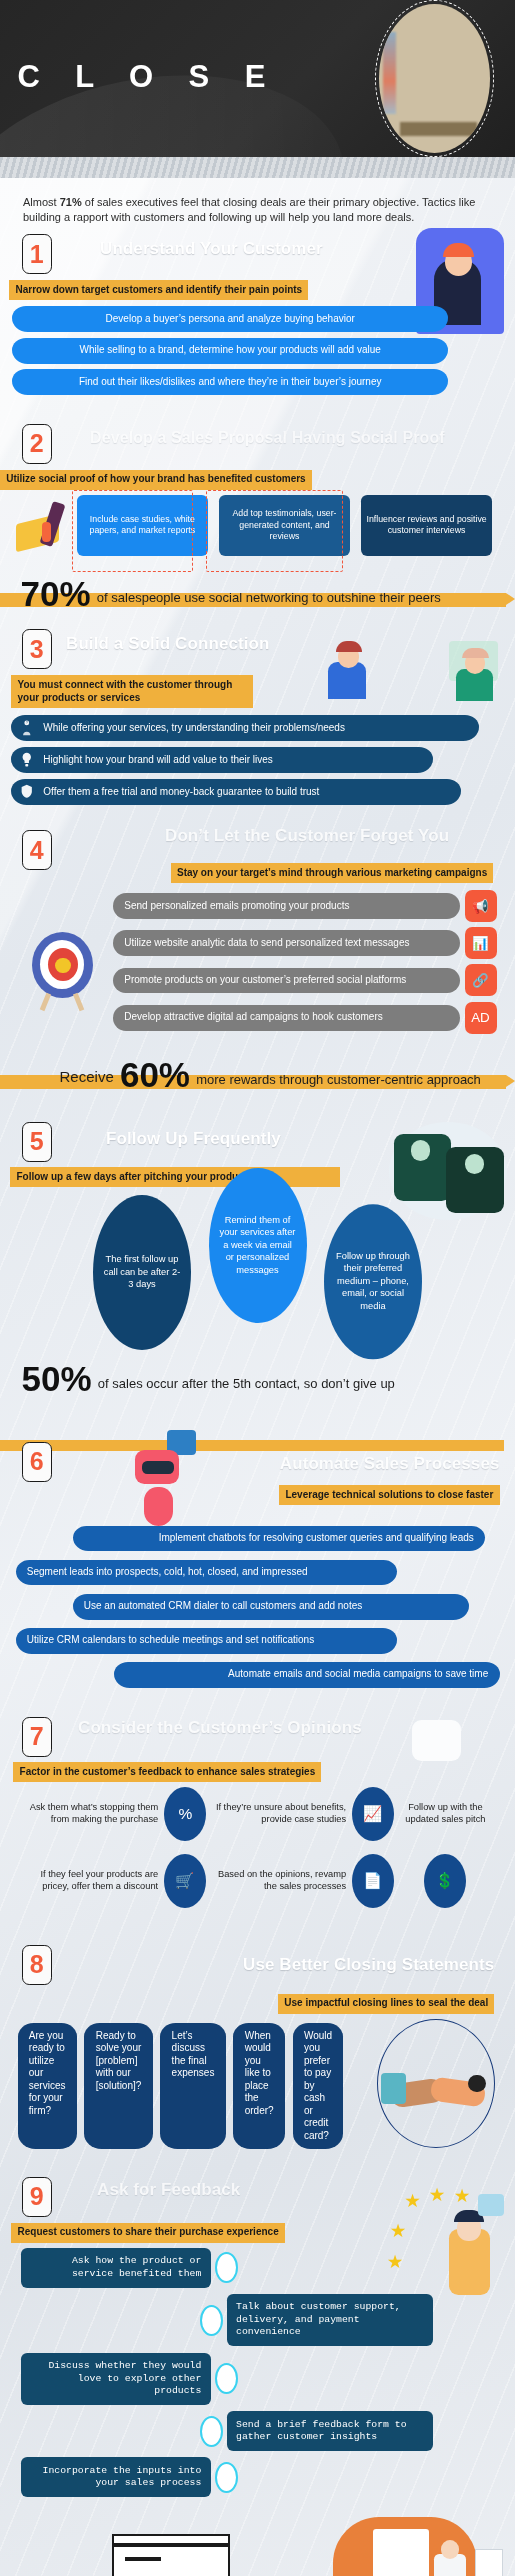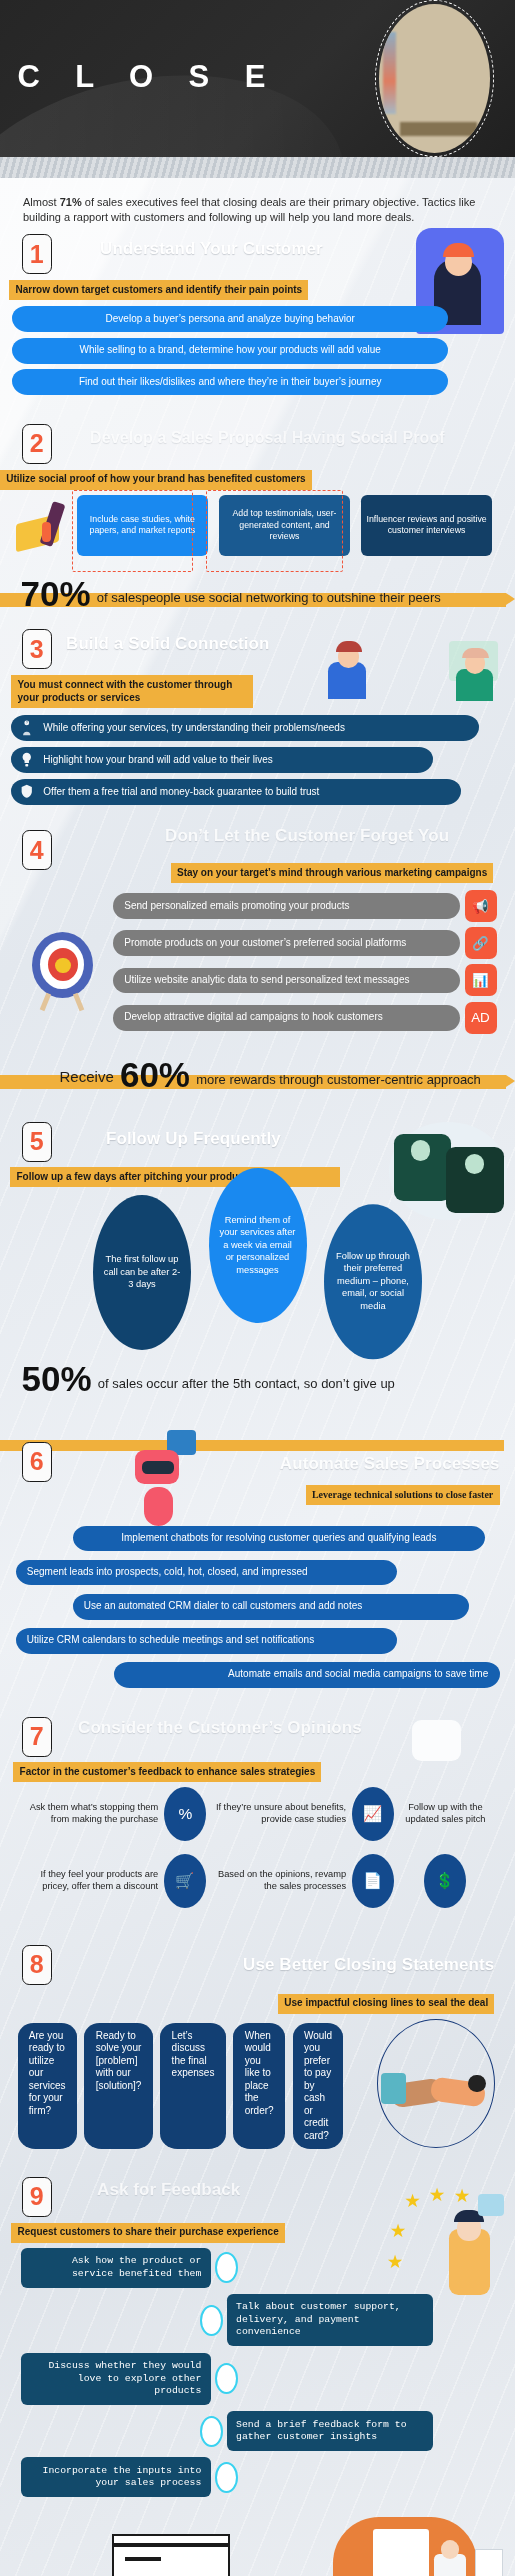--- a/index.html
+++ b/index.html
@@ -336,26 +336,26 @@
           <div style="position:absolute;left:28px;top:26px;width:15.5px;height:15.5px;border-radius:50%;background:#f2c528"></div>
           <div style="position:absolute;left:15.5px;top:61px;width:5.2px;height:17.5px;background:#e2c49a;transform:rotate(22deg)"></div>
           <div style="position:absolute;left:49px;top:61px;width:5.2px;height:17.5px;background:#e2c49a;transform:rotate(-22deg)"></div>
         </div>
         <div style="display:flex; flex-direction:column; gap:5.2px;">
           <div style="display:flex; align-items:center; gap:4.1px;">
             <div class="pill gray" style="flex:1">Send personalized emails promoting your products</div>
             <div class="icon-sq">📢</div>
           </div>
           <div style="display:flex; align-items:center; gap:4.1px;">
+            <div class="pill gray" style="flex:1">Utilize website analytic data to send personalized text messages</div>
+            <div class="icon-sq">📊</div>
+          </div>
+          <div style="display:flex; align-items:center; gap:4.1px;">
             <div class="pill gray" style="flex:1">Promote products on your customer’s preferred social platforms</div>
             <div class="icon-sq">🔗</div>
-          </div>
-          <div style="display:flex; align-items:center; gap:4.1px;">
-            <div class="pill gray" style="flex:1">Utilize website analytic data to send personalized text messages</div>
-            <div class="icon-sq">📊</div>
           </div>
           <div style="display:flex; align-items:center; gap:4.1px;">
             <div class="pill gray" style="flex:1">Develop attractive digital ad campaigns to hook customers</div>
             <div class="icon-sq">AD</div>
           </div>
         </div>
       </div>
     </div>
 
     <div class="stat-band" style="margin-top:15.5px">
@@ -400,26 +400,26 @@
       <div style="position:relative; height:98px;">
         <div style="position:absolute;left:0;right:11.3px;top:15.5px;height:11.3px;background:#f0b03c"></div>
         <div class="step-num" style="left:21.6px; top:17.5px;">6</div>
         <div class="img-blob" style="left:124px; top:5.2px; width:67px; height:93px;">
           <div style="position:absolute;left:43px;top:0;width:29px;height:25px;background:#2d7fc4;border-radius:4.1px"></div>
           <div style="position:absolute;left:11.3px;top:20.6px;width:44px;height:34px;background:#f4576a;border-radius:9.3px"></div>
           <div style="position:absolute;left:17.5px;top:31px;width:32px;height:13.4px;background:#203040;border-radius:5.2px"></div>
           <div style="position:absolute;left:19.6px;top:57px;width:29px;height:39px;background:#f4576a;border-radius:14.4px 14.4px 15.5px 15.5px"></div>
         </div>
         <div class="step-title" style="right:15.5px; top:30px; opacity:.88">Automate Sales Processes</div>
-        <div style="position:absolute; right:15.5px; top:61px;font-family:Liberation Serif, serif;">
+        <div style="position:absolute; right:15.5px; top:61px;">
           <div class="sub-banner">Leverage technical solutions to close faster</div>
         </div>
       </div>
       <div style="padding:3.1px 15.5px 5.2px 15.5px; display:flex; flex-direction:column; gap:8.2px;">
-        <div class="pill navy wave" style="background:#1560b0; text-align:center; margin:0 14.4px 0 57px;">Implement chatbots for resolving customer queries and qualifying leads</div>
+        <div class="pill navy wave" style="background:#1560b0; text-align:right; margin:0 14.4px 0 57px;">Implement chatbots for resolving customer queries and qualifying leads</div>
         <div class="pill navy wave" style="background:#1560b0; margin-right:103px;">Segment leads into prospects, cold, hot, closed, and impressed</div>
         <div class="pill navy wave" style="background:#1560b0; margin-left:57px; margin-right:31px;">Use an automated CRM dialer to call customers and add notes</div>
         <div class="pill navy wave" style="background:#1560b0; margin-right:103px;">Utilize CRM calendars to schedule meetings and set notifications</div>
         <div class="pill navy wave" style="background:#1560b0; margin-left:98px; text-align:right;">Automate emails and social media campaigns to save time</div>
       </div>
     </div>
 
     <div class="section" style="padding-top:17.5px">
       <div class="step-head">
         <div class="step-num">7</div>

